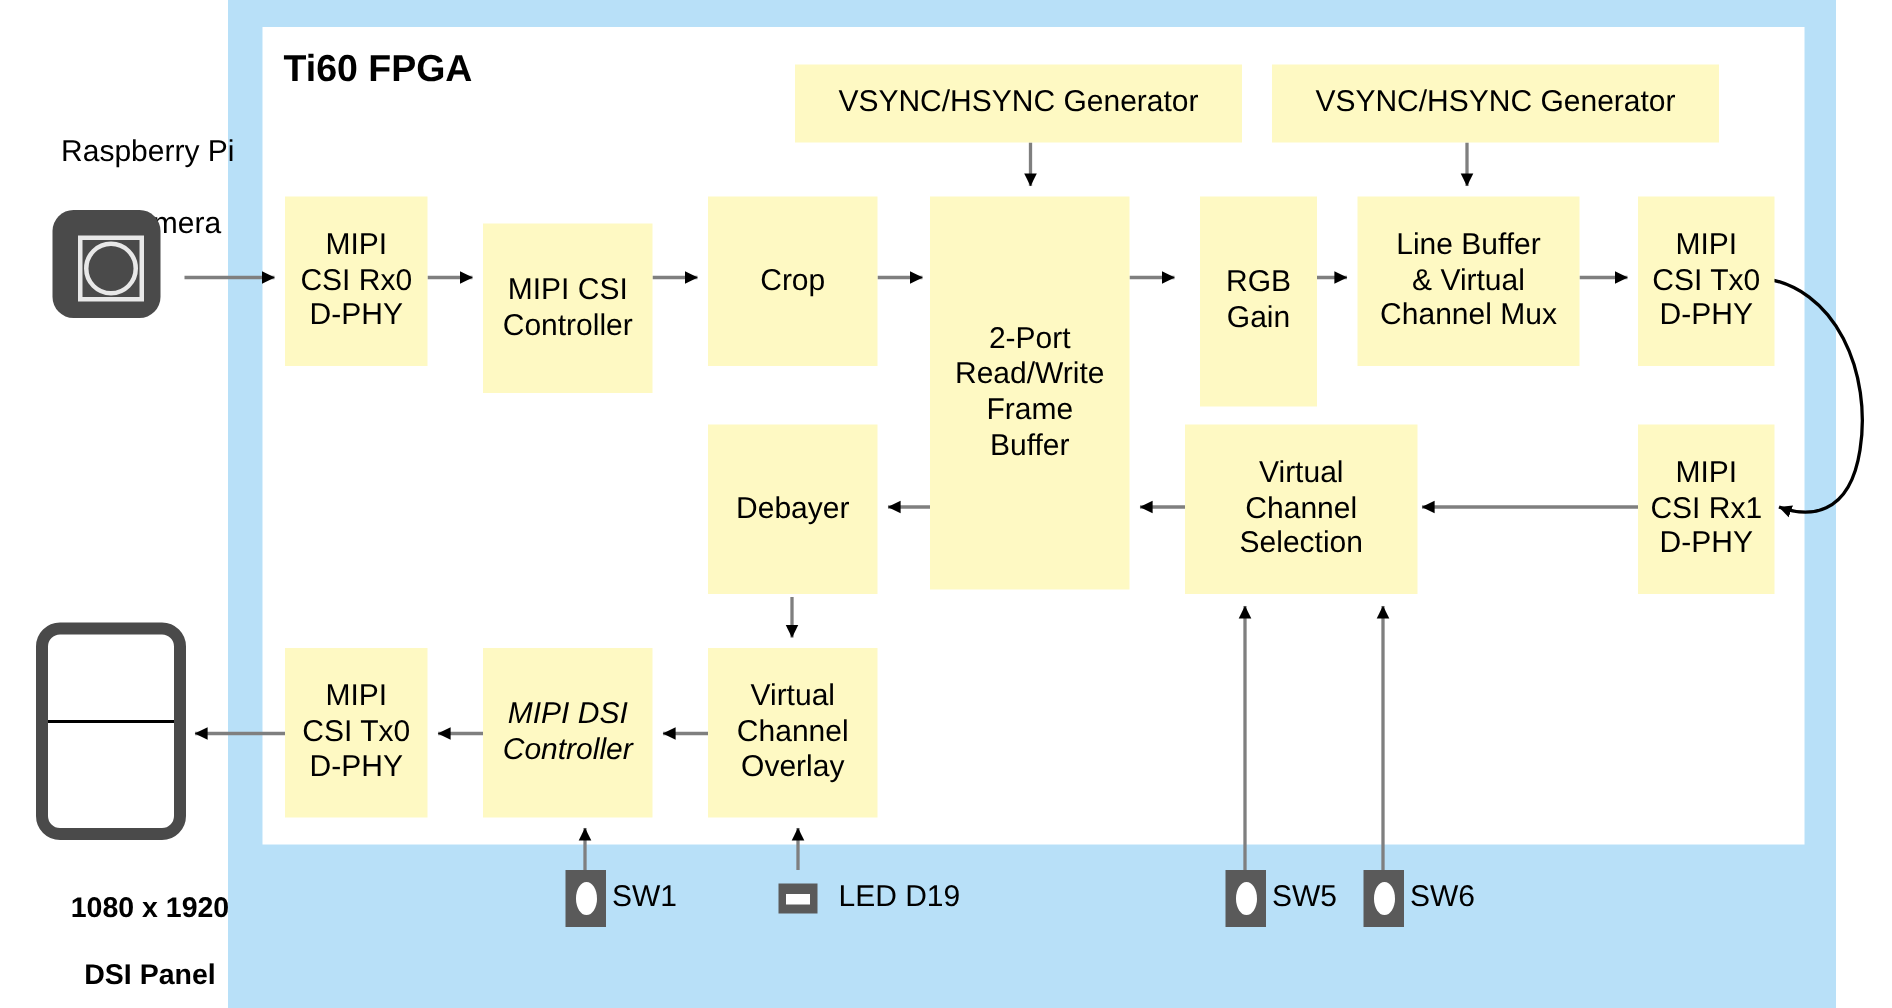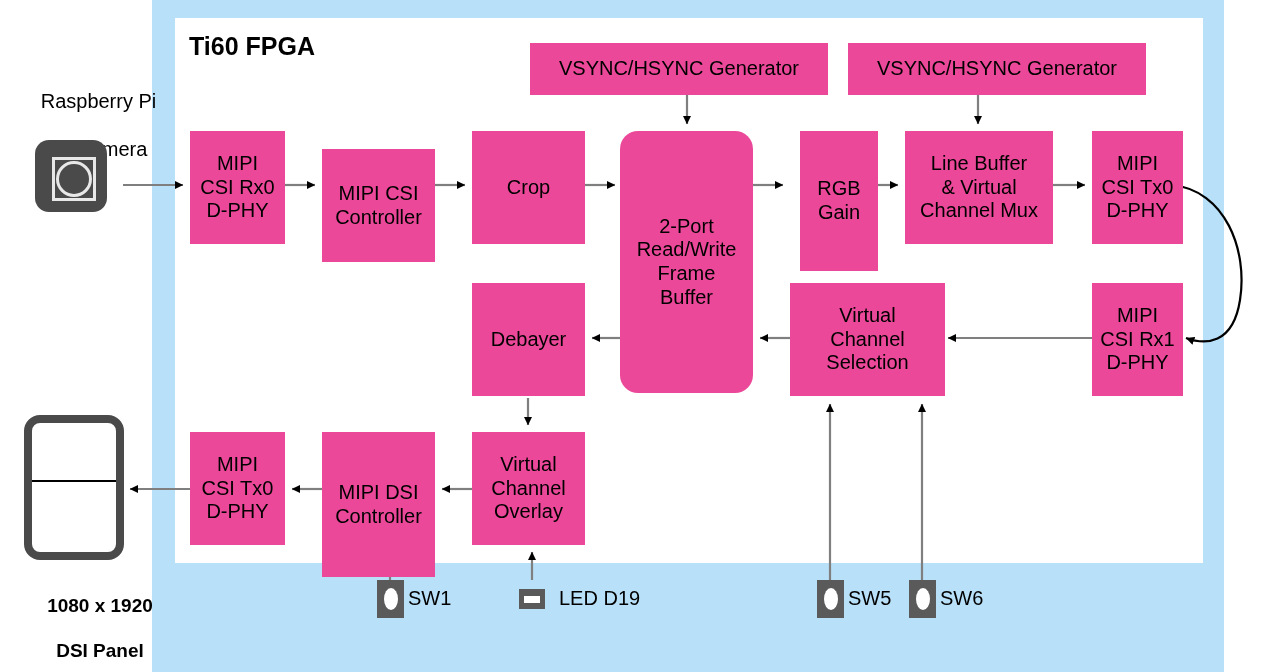--- a/index.html
+++ b/index.html
@@ -18,21 +18,21 @@
   .fpga{
     position:absolute;background:#ffffff;
   }
   .container-label{
     position:absolute;font-weight:bold;font-size:25px;color:#000;
     white-space:nowrap;line-height:1;
   }
 
   
   .blk{
-    position:absolute;background:#ec4899;color:#000;
+    position:absolute;background:#fef9c3;color:#000;
     display:flex;align-items:center;justify-content:center;
     text-align:center;font-size:20px;line-height:1.18;
     padding:0 4px;box-sizing:border-box;
   }
   .blk span{display:block;}
 
   
   .caption{
     position:absolute;text-align:center;font-size:20px;color:#000;
     line-height:1.2;white-space:pre-line;margin-left:26px;
@@ -152,21 +152,21 @@
       <span>Controller</span>
     </div>
   </div>
 
   <div class="blk" style="left:472px;top:131px;width:113px;height:113px;">
     <div>
       <span>Crop</span>
     </div>
   </div>
 
-  <div class="blk" style="left:620px;top:131px;width:133px;height:262px;border-radius:18px;">
+  <div class="blk" style="left:620px;top:131px;width:133px;height:262px;">
     <div>
       <span>2-Port</span>
       <span>Read/Write</span>
       <span>Frame</span>
       <span>Buffer</span>
     </div>
   </div>
 
   <div class="blk" style="left:800px;top:131px;width:78px;height:140px;">
     <div>
@@ -226,21 +226,21 @@
   </div>
 
   <div class="blk" style="left:472px;top:432px;width:113px;height:113px;">
     <div>
       <span>Virtual</span>
       <span>Channel</span>
       <span>Overlay</span>
     </div>
   </div>
 
-  <div class="blk" style="left:322px;top:432px;width:113px;height:145px;">
+  <div class="blk" style="left:322px;top:432px;width:113px;height:113px;font-style:italic;">
     <div>
       <span>MIPI DSI</span>
       <span>Controller</span>
     </div>
   </div>
 
   <div class="blk" style="left:190px;top:432px;width:95px;height:113px;">
     <div>
       <span>MIPI</span>
       <span>CSI Tx0</span>

